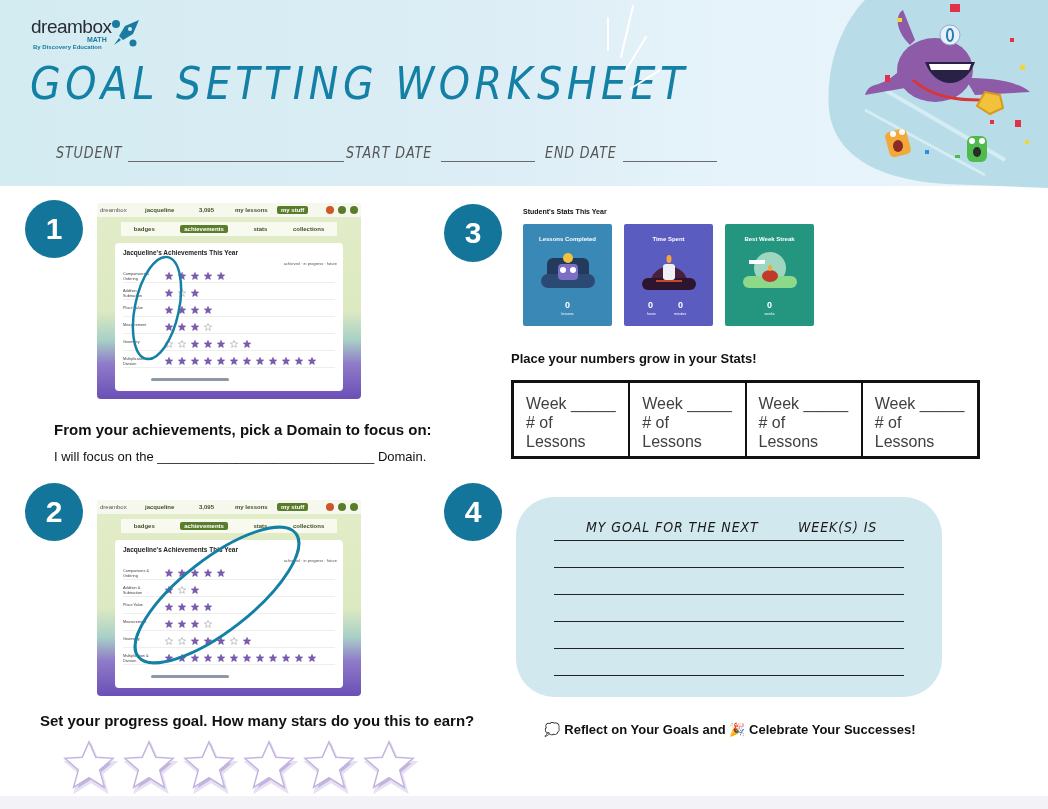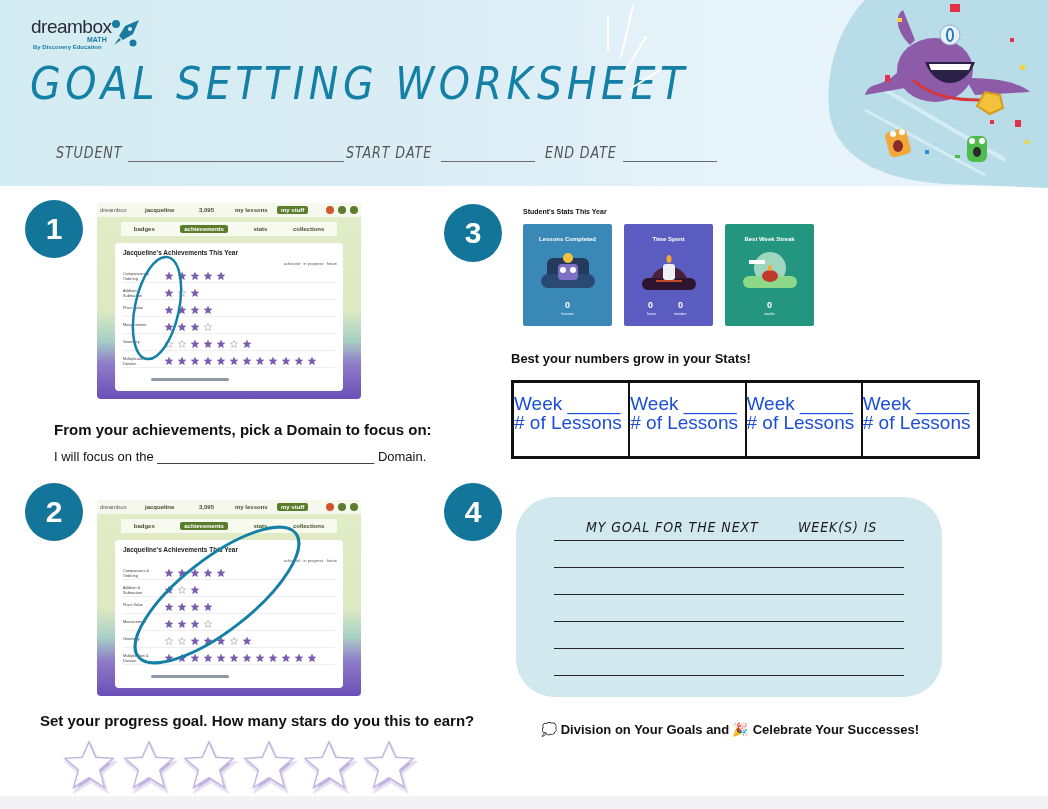--- a/index.html
+++ b/index.html
@@ -79,21 +79,21 @@
   .stat-card .stat-head { position: absolute; top: 12px; left: 0; width: 100%; font-size: 6px; font-weight: bold; }
   .stat-card .stat-art { position: absolute; left: 18px; top: 26px; width: 54px; height: 40px; }
   .stat-val { position: absolute; top: 76px; font-size: 9px; font-weight: bold; }
   .stat-unit { position: absolute; top: 88px; font-size: 3.5px; }
 
   .grow-title { position: absolute; left: 511px; top: 351px; font-size: 13px; font-weight: bold; }
   .week-table {
     position: absolute; left: 511px; top: 380px; width: 469px; height: 79px;
     border: 3px solid #111; display: flex;
   }
-  .week-cell { flex: 1; border-right: 2px solid #111; padding: 11px 0; font-size: 19px; color: #1d4ed8; line-height: 19px; }
+  .week-cell { flex: 1; border-right: 2px solid #111; padding: 11px 12px; font-size: 16px; color: #404040; line-height: 19px; }
   .week-cell:last-child { border-right: none; }
 
   .goal-box {
     position: absolute; left: 516px; top: 497px; width: 426px; height: 200px; background: #d2e8ef; border-radius: 38px;
   }
   .goal-head {
     position: absolute; left: 70px; top: 22px; font-family: "DejaVu Sans", sans-serif; font-style: italic;
     font-size: 14px; color: #1a1a1a; letter-spacing: 1px; transform: scaleX(0.9); transform-origin: left; white-space: nowrap;
   }
   .goal-head-2 { left: 282px; }
@@ -597,21 +597,21 @@
     <circle cx="27" cy="18" r="16" fill="#9fd6c0"></circle>
     <rect x="0" y="26" width="54" height="12" rx="6" fill="#8cd98a"></rect>
     <rect x="6" y="10" width="16" height="4" fill="#ffffff"></rect>
     <ellipse cx="27" cy="26" rx="8" ry="6" fill="#c0392b"></ellipse>
     <ellipse cx="27" cy="18" rx="2" ry="3" fill="#f7a63a"></ellipse>
   </svg>
   <div class="stat-val" style="left:0;width:100%;">0</div>
   <div class="stat-unit" style="left:0;width:100%;">weeks</div>
 </div>
 
-<div class="grow-title">Best your numbers grow in your Stats!</div>
+<div class="grow-title">Place your numbers grow in your Stats!</div>
 <div class="week-table">
   <div class="week-cell">
     <div>Week _____</div>
     <div># of Lessons</div>
   </div>
   <div class="week-cell">
     <div>Week _____</div>
     <div># of Lessons</div>
   </div>
   <div class="week-cell">
@@ -631,17 +631,17 @@
   <div class="goal-line" style="top:70px;"></div>
   <div class="goal-line" style="top:97px;"></div>
   <div class="goal-line" style="top:124px;"></div>
   <div class="goal-line" style="top:151px;"></div>
   <div class="goal-line" style="top:178px;"></div>
 </div>
 
 <div class="reflect-wrap" style="top:0;height:809px;">
   <div class="reflect-title">
     <span>💭</span>
-    <span>Division on Your Goals and 🎉 Celebrate Your Successes!</span>
+    <span>Reflect on Your Goals and 🎉 Celebrate Your Successes!</span>
   </div>
 </div>
 
 <div class="footer-band"></div>
 
 </body></html>

